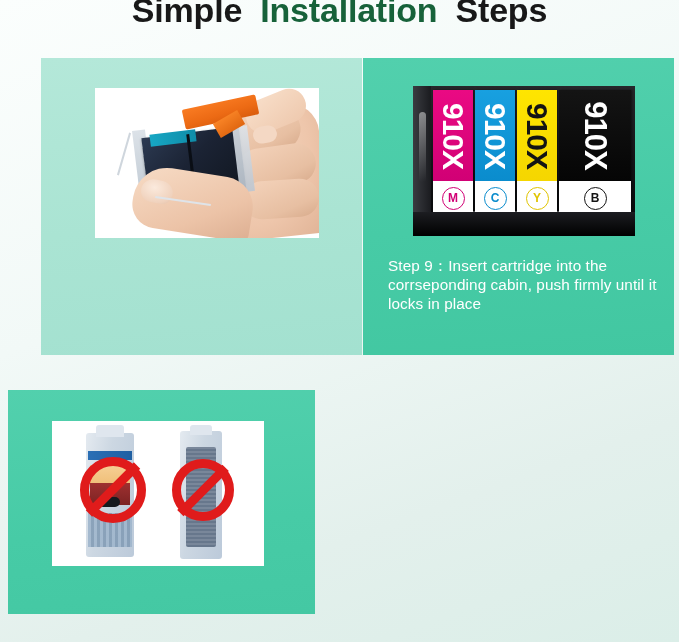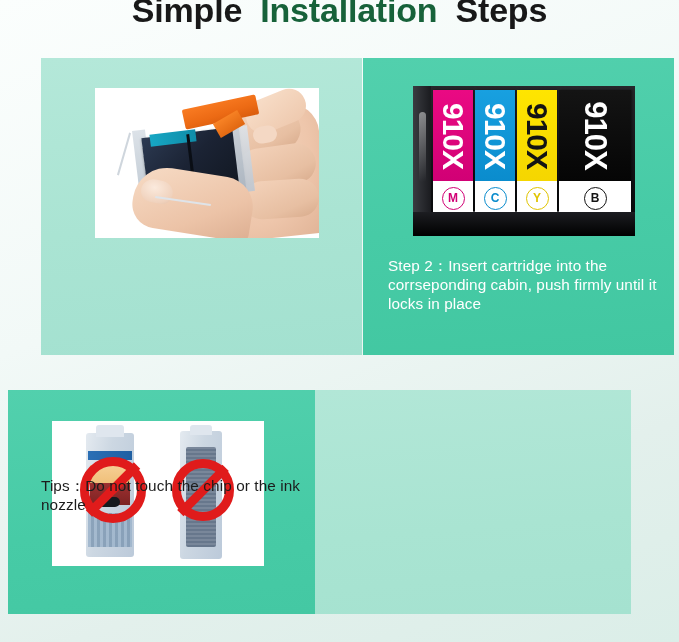--- a/index.html
+++ b/index.html
@@ -394,21 +394,21 @@
           <div class="ink-circle">B</div>
         </div>
       </div>
 
     </div>
 
     <div class="bay-reflect"></div>
     <div class="bay-floor"></div>
   </div>
 
-  <div class="caption caption-2">Step 2：Insert cartridge into the corrseponding cabin, push firmly until it locks in place</div>
+  <div class="caption caption-2">Step 9：Insert cartridge into the corrseponding cabin, push firmly until it locks in place</div>
 </div>
 
 <div class="panel panel-3">
 
   <div class="panel-3-left">
     <div class="photo photo-3">
       <div class="tip-cart tc1"></div>
       <div class="tc-top-nub n1"></div>
       <div class="chip-strip"></div>
       <div class="chip-gold"></div>
@@ -420,16 +420,13 @@
       <div class="tc-top-nub n2"></div>
       <div class="nozzle-pad"></div>
 
       <div class="no-sign ns1"></div>
       <div class="no-bar nb1"></div>
       <div class="no-sign ns2"></div>
       <div class="no-bar nb2"></div>
     </div>
   </div>
 
-  <div class="panel-3-right">
-    <div class="caption caption-3">Tips：Do not touch the chip or the ink nozzle</div>
-  </div>
 </div>
 
 </body></html>

